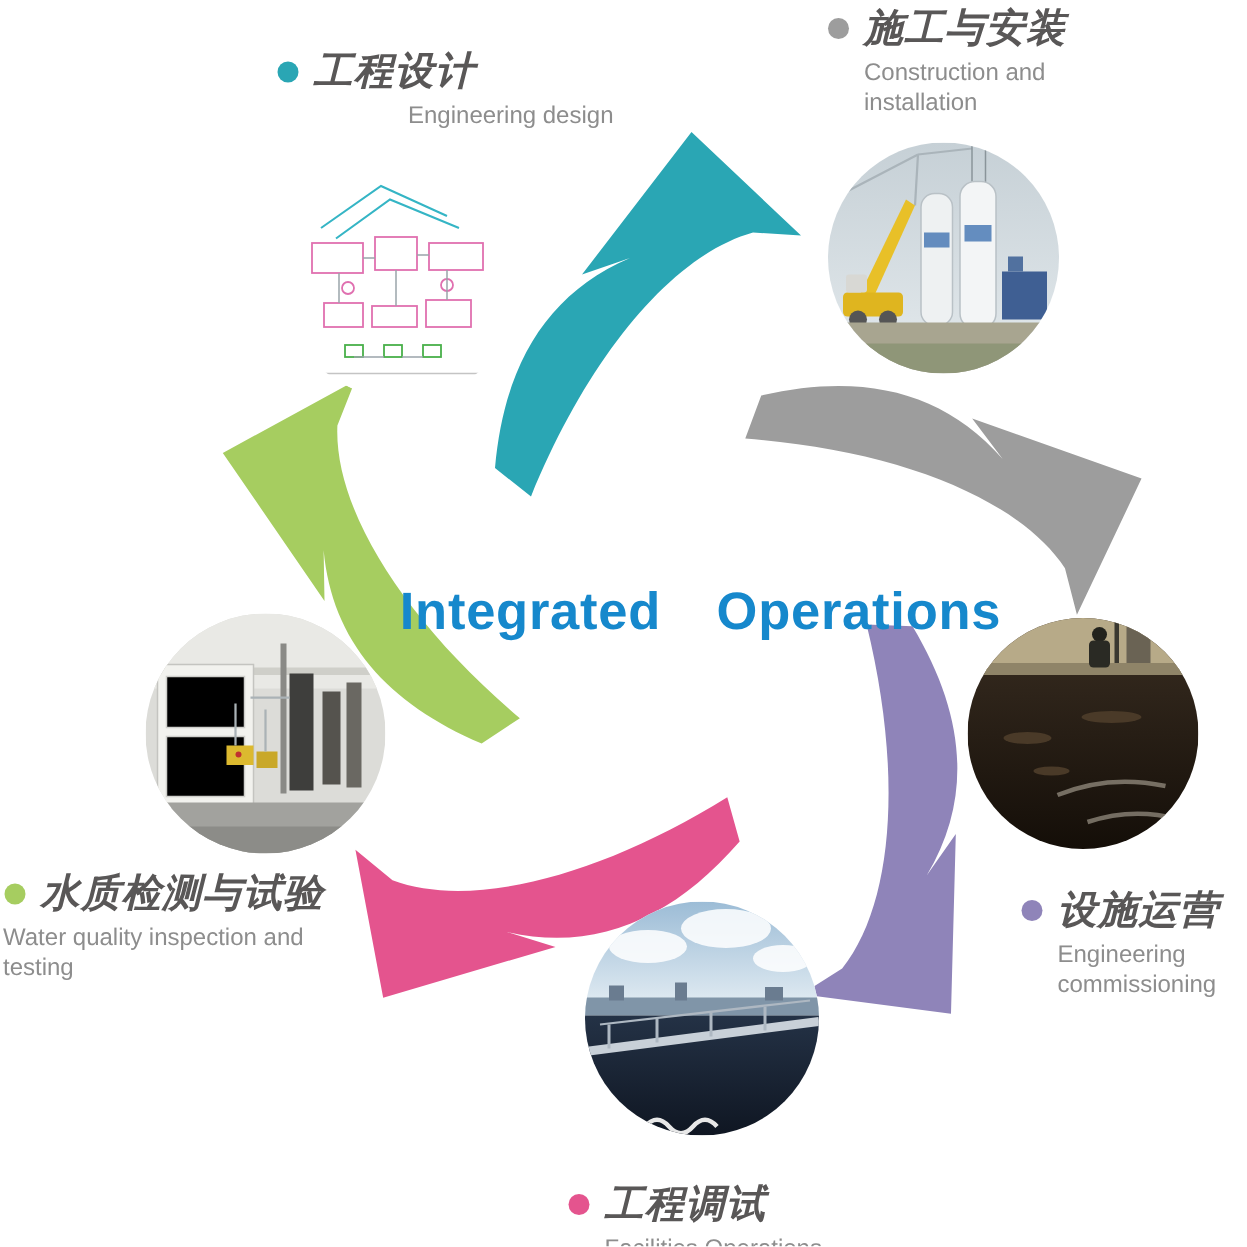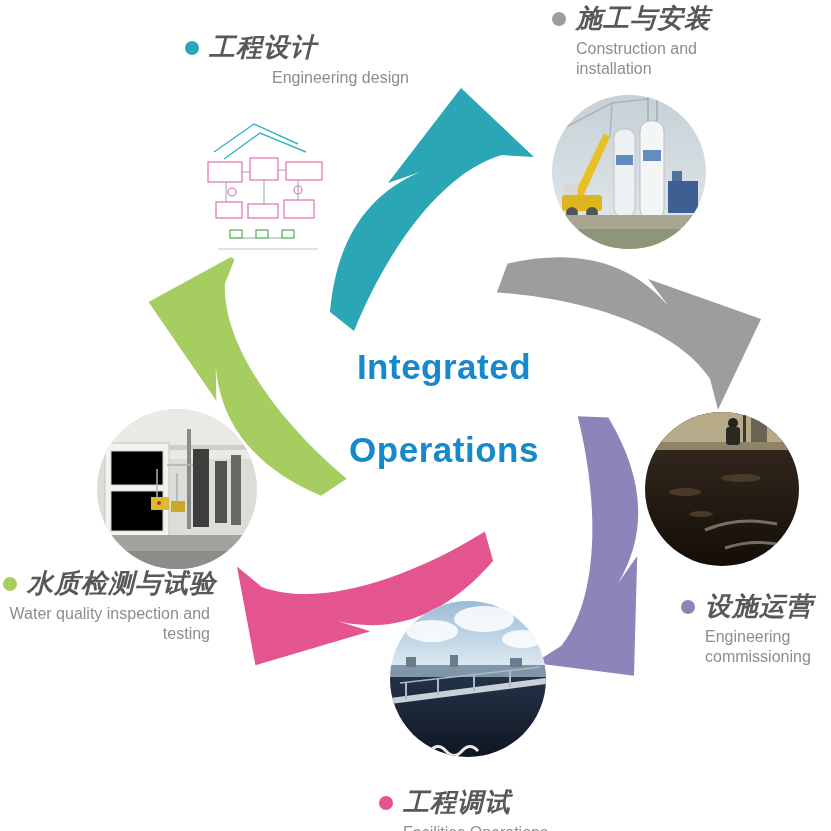--- a/index.html
+++ b/index.html
@@ -6,41 +6,41 @@
   .stage{
     position:relative;width:831px;height:831px;overflow:hidden;
     font-family:"Liberation Sans","DejaVu Sans",sans-serif;background:#fff;
   }
   .arrows{position:absolute;left:0;top:0;width:831px;height:831px;}
   .photo{
     position:absolute;border-radius:50%;overflow:hidden;background:#fff;
   }
   .photo svg{display:block;}
   .center-circle{
-    position:absolute;left:337px;top:301px;width:214px;height:214px;border-radius:50%;
-    background:#ffffff;display:flex;flex-direction:column;align-items:center;justify-content:center;gap:37px;
+    position:absolute;left:360px;top:301px;width:214px;height:214px;border-radius:50%;
+    background:#ffffff;display:flex;flex-direction:row;align-items:center;justify-content:center;gap:37px;
   }
   .center-circle .line{
     color:#1688cc;font-size:35px;font-weight:bold;line-height:46px;letter-spacing:0.5px;
   }
   .seg-label{position:absolute;}
   .seg-title{display:flex;align-items:center;gap:9px;}
   .seg-zh{font-size:26px;color:#595757;font-weight:bold;letter-spacing:1px;white-space:nowrap;font-style:italic;}
   .seg-en{font-size:16px;color:#8d8d8d;line-height:1.25;margin-top:3px;}
   .bullet{flex:0 0 auto;}
   
   #lbl-design{left:184px;top:30px;}
   #lbl-design .seg-en{margin-left:25px;width:200px;text-align:right;}
   #lbl-construction{left:551px;top:1px;}
   #lbl-construction .seg-en{margin-left:25px;width:145px;}
   #lbl-commissioning{left:680px;top:589px;}
   #lbl-commissioning .seg-en{margin-left:25px;width:135px;}
   #lbl-facilities{left:378px;top:785px;}
   #lbl-facilities .seg-en{margin-left:25px;width:210px;}
-  #lbl-water{left:2px;top:566px;text-align:right;}
+  #lbl-water{left:2px;top:578px;}
   #lbl-water .seg-en{margin-left:0;width:208px;}
 </style>
 </head>
 <body>
 
 <div class="stage">
 
   <svg class="arrows" viewBox="0 0 831 831" aria-hidden="true">
     <defs>
       <path id="arrowShape" d="M330 312 C336 244 364 196 420 172 L388 183 L461 88 L534 157 L502 155 C448 170 392 238 354 331 Z"></path>

